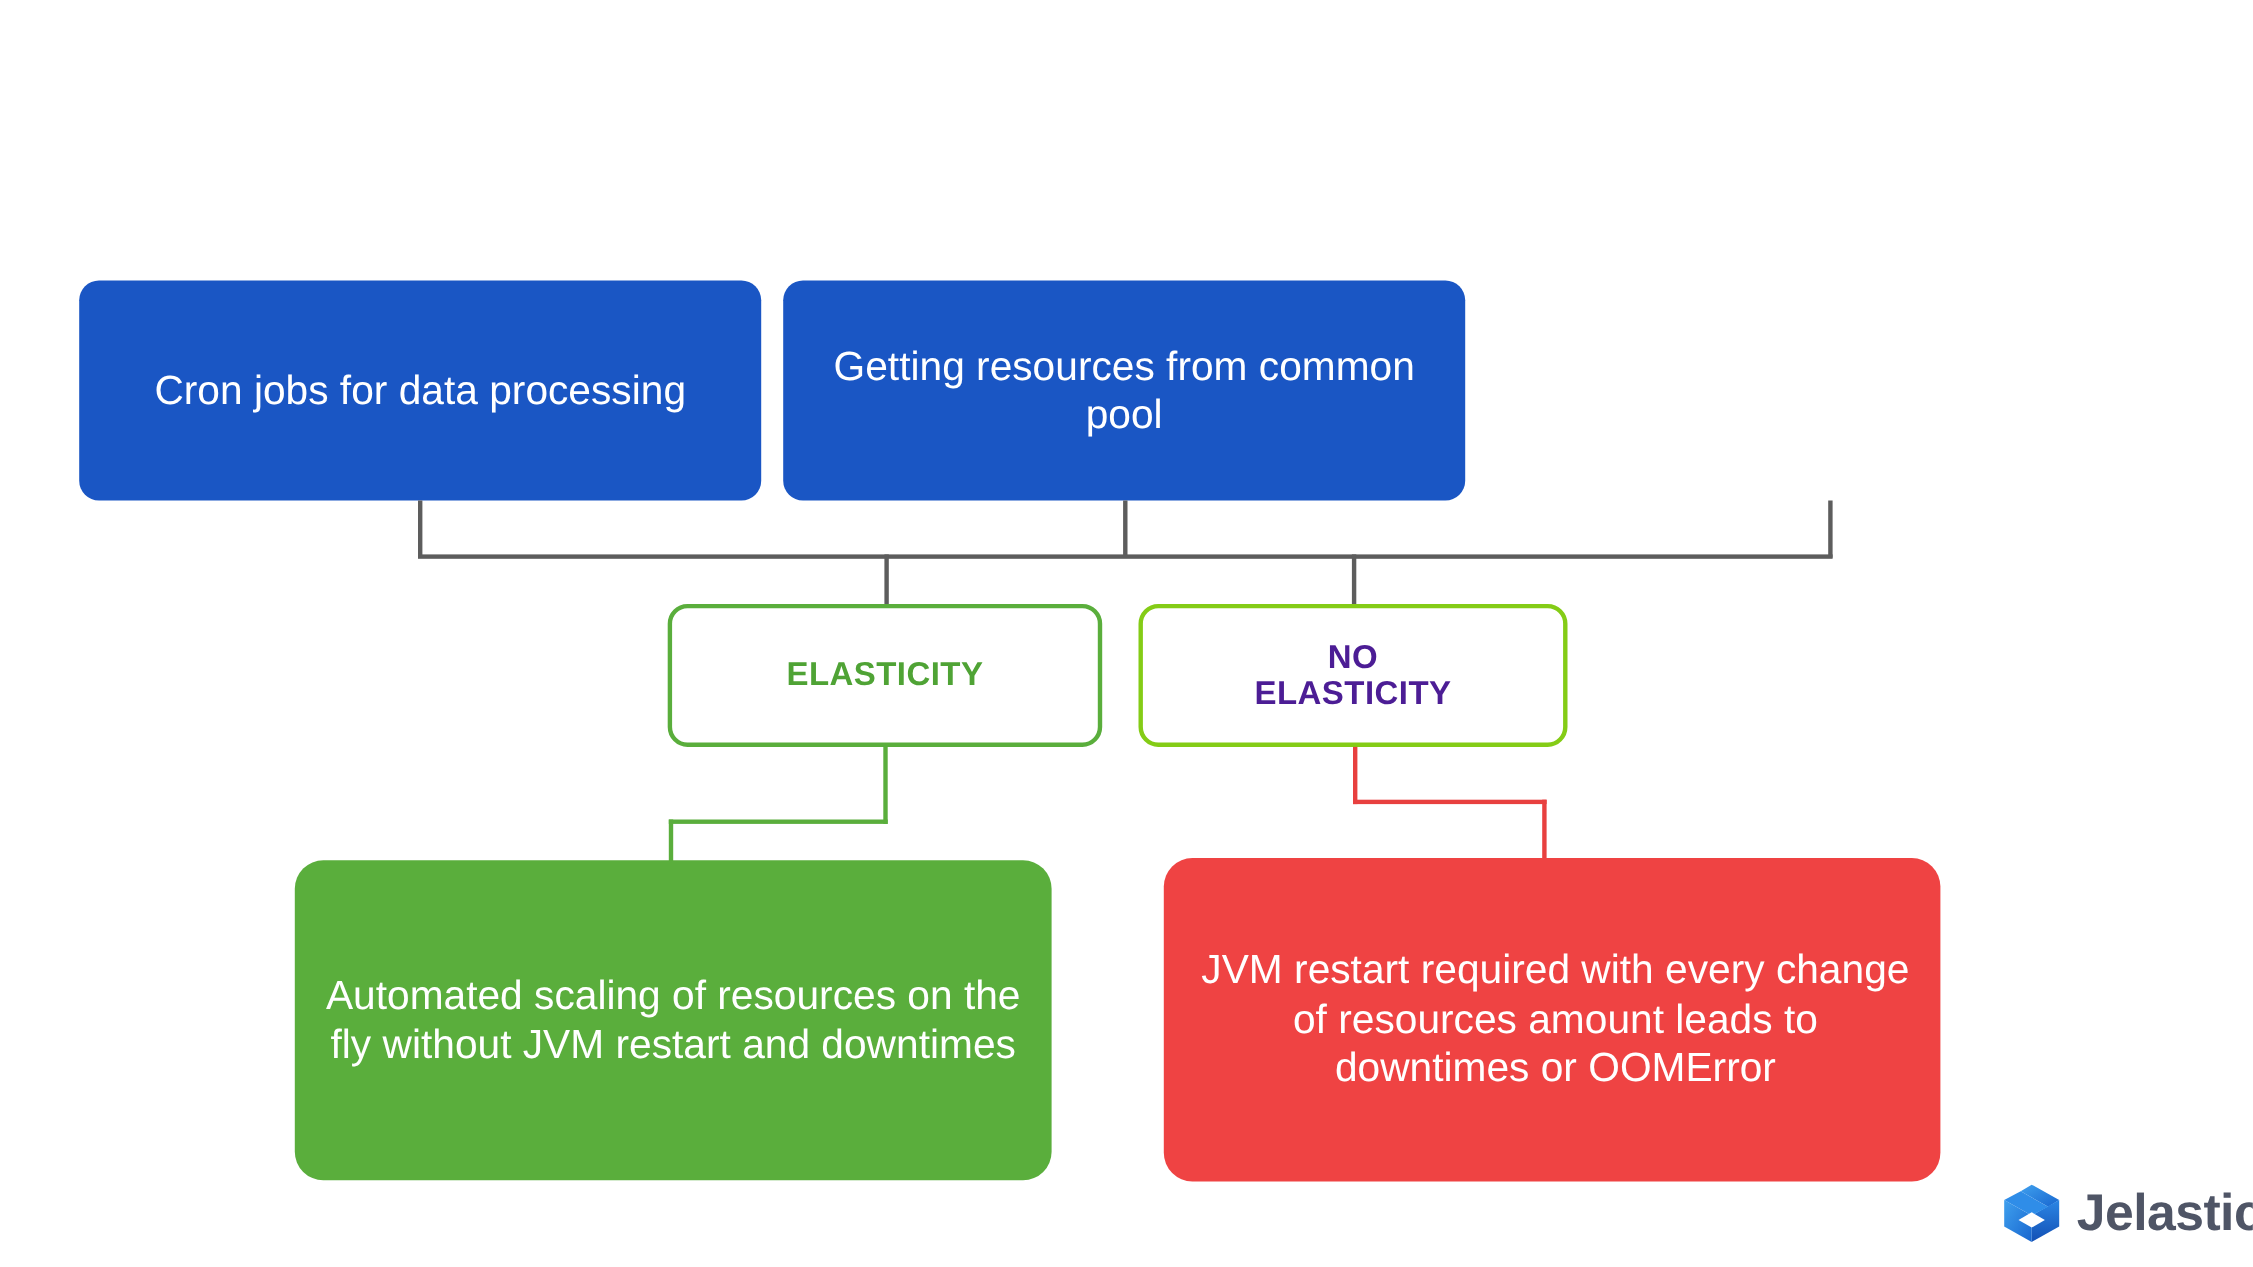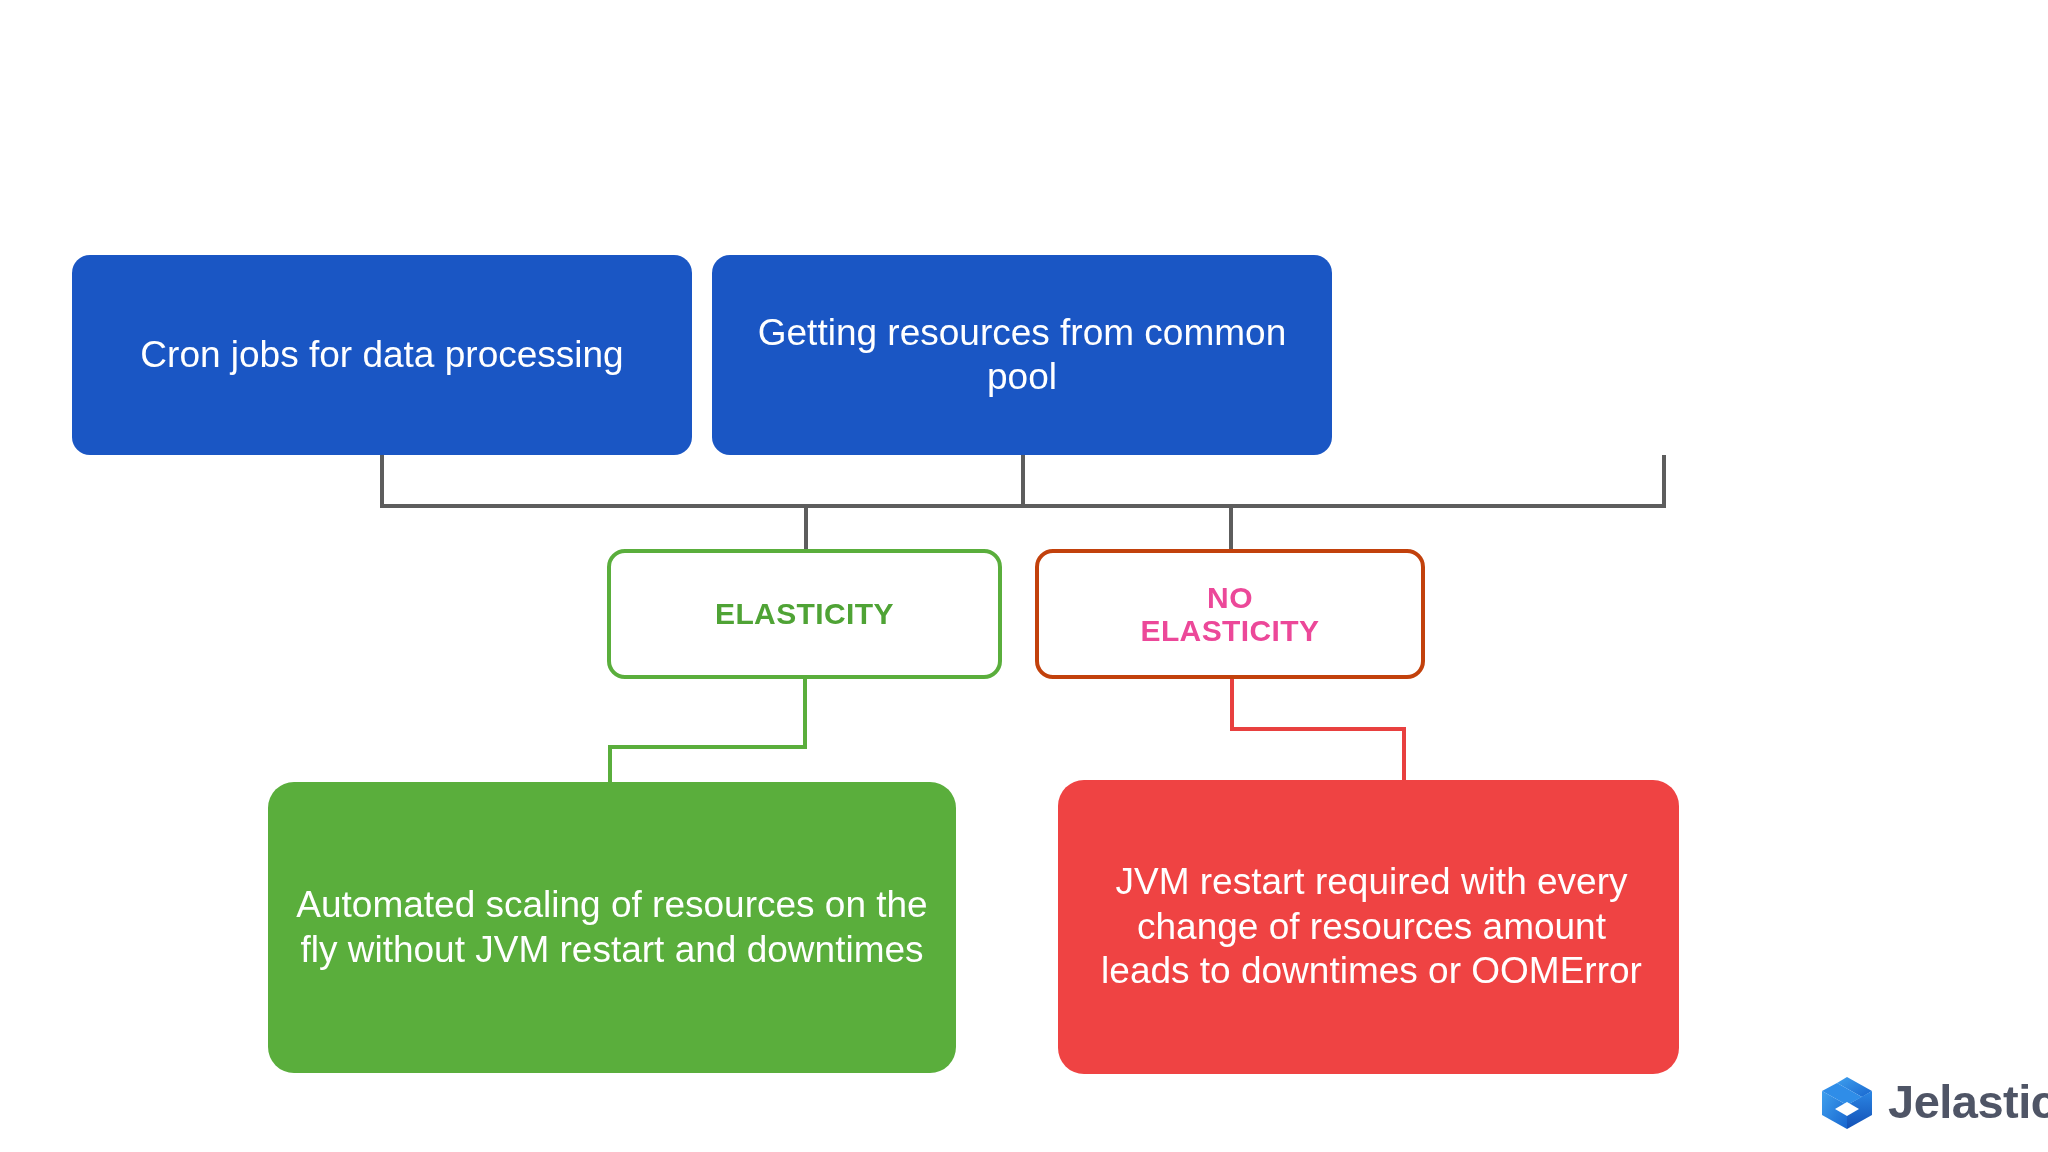--- a/index.html
+++ b/index.html
@@ -84,21 +84,21 @@
   }
 
   .pill {
     background:#ffffff;
     border-radius:18px;
     font-weight:bold;
     font-size:30px;
     letter-spacing:0.4px;
   }
   .pill.green { border:4px solid #5aae3c; color:#4fa335; }
-  .pill.red   { border:4px solid #c2410c; color:#ec4899; }
+  .pill.red   { border:4px solid #84cc16; color:#4c1d95; }
 
   .result-box {
     border-radius:26px;
     color:#ffffff;
     font-size:37px;
     padding:8px 26px;
   }
   .result-box.green { background:#5aae3c; }
   .result-box.red   { background:#ef4343; }
 
@@ -168,21 +168,21 @@
     <div class="line v grn" style="left:608px; top:581px; height:40px;"></div>
 
     <div class="line v rd" style="left:1230px; top:515px; height:52px;"></div>
     <div class="line h rd" style="left:1230px; top:563px; width:176px;"></div>
     <div class="line v rd" style="left:1402px; top:563px; height:56px;"></div>
 
     <div class="node result-box green" style="left:268px; top:618px; width:688px; height:291px;">
       <span>Automated scaling of resources on the fly without JVM restart and downtimes</span>
     </div>
 
-    <div class="node result-box red" style="left:1058px; top:616px; width:621px; height:294px;padding-left:32px;">
+    <div class="node result-box red" style="left:1058px; top:616px; width:706px; height:294px;padding-left:32px;">
       <span>JVM restart required with every change of resources amount leads to downtimes or OOMError</span>
     </div>
   </div>
 
   <div id="logo">
     <div id="logo-mark">
       <svg width="58" height="58" viewBox="0 0 58 58" aria-hidden="true">
         <defs>
           <linearGradient id="cubeA" x1="0" y1="0" x2="1" y2="1">
             <stop offset="0%" stop-color="#3fa0ee"></stop>

